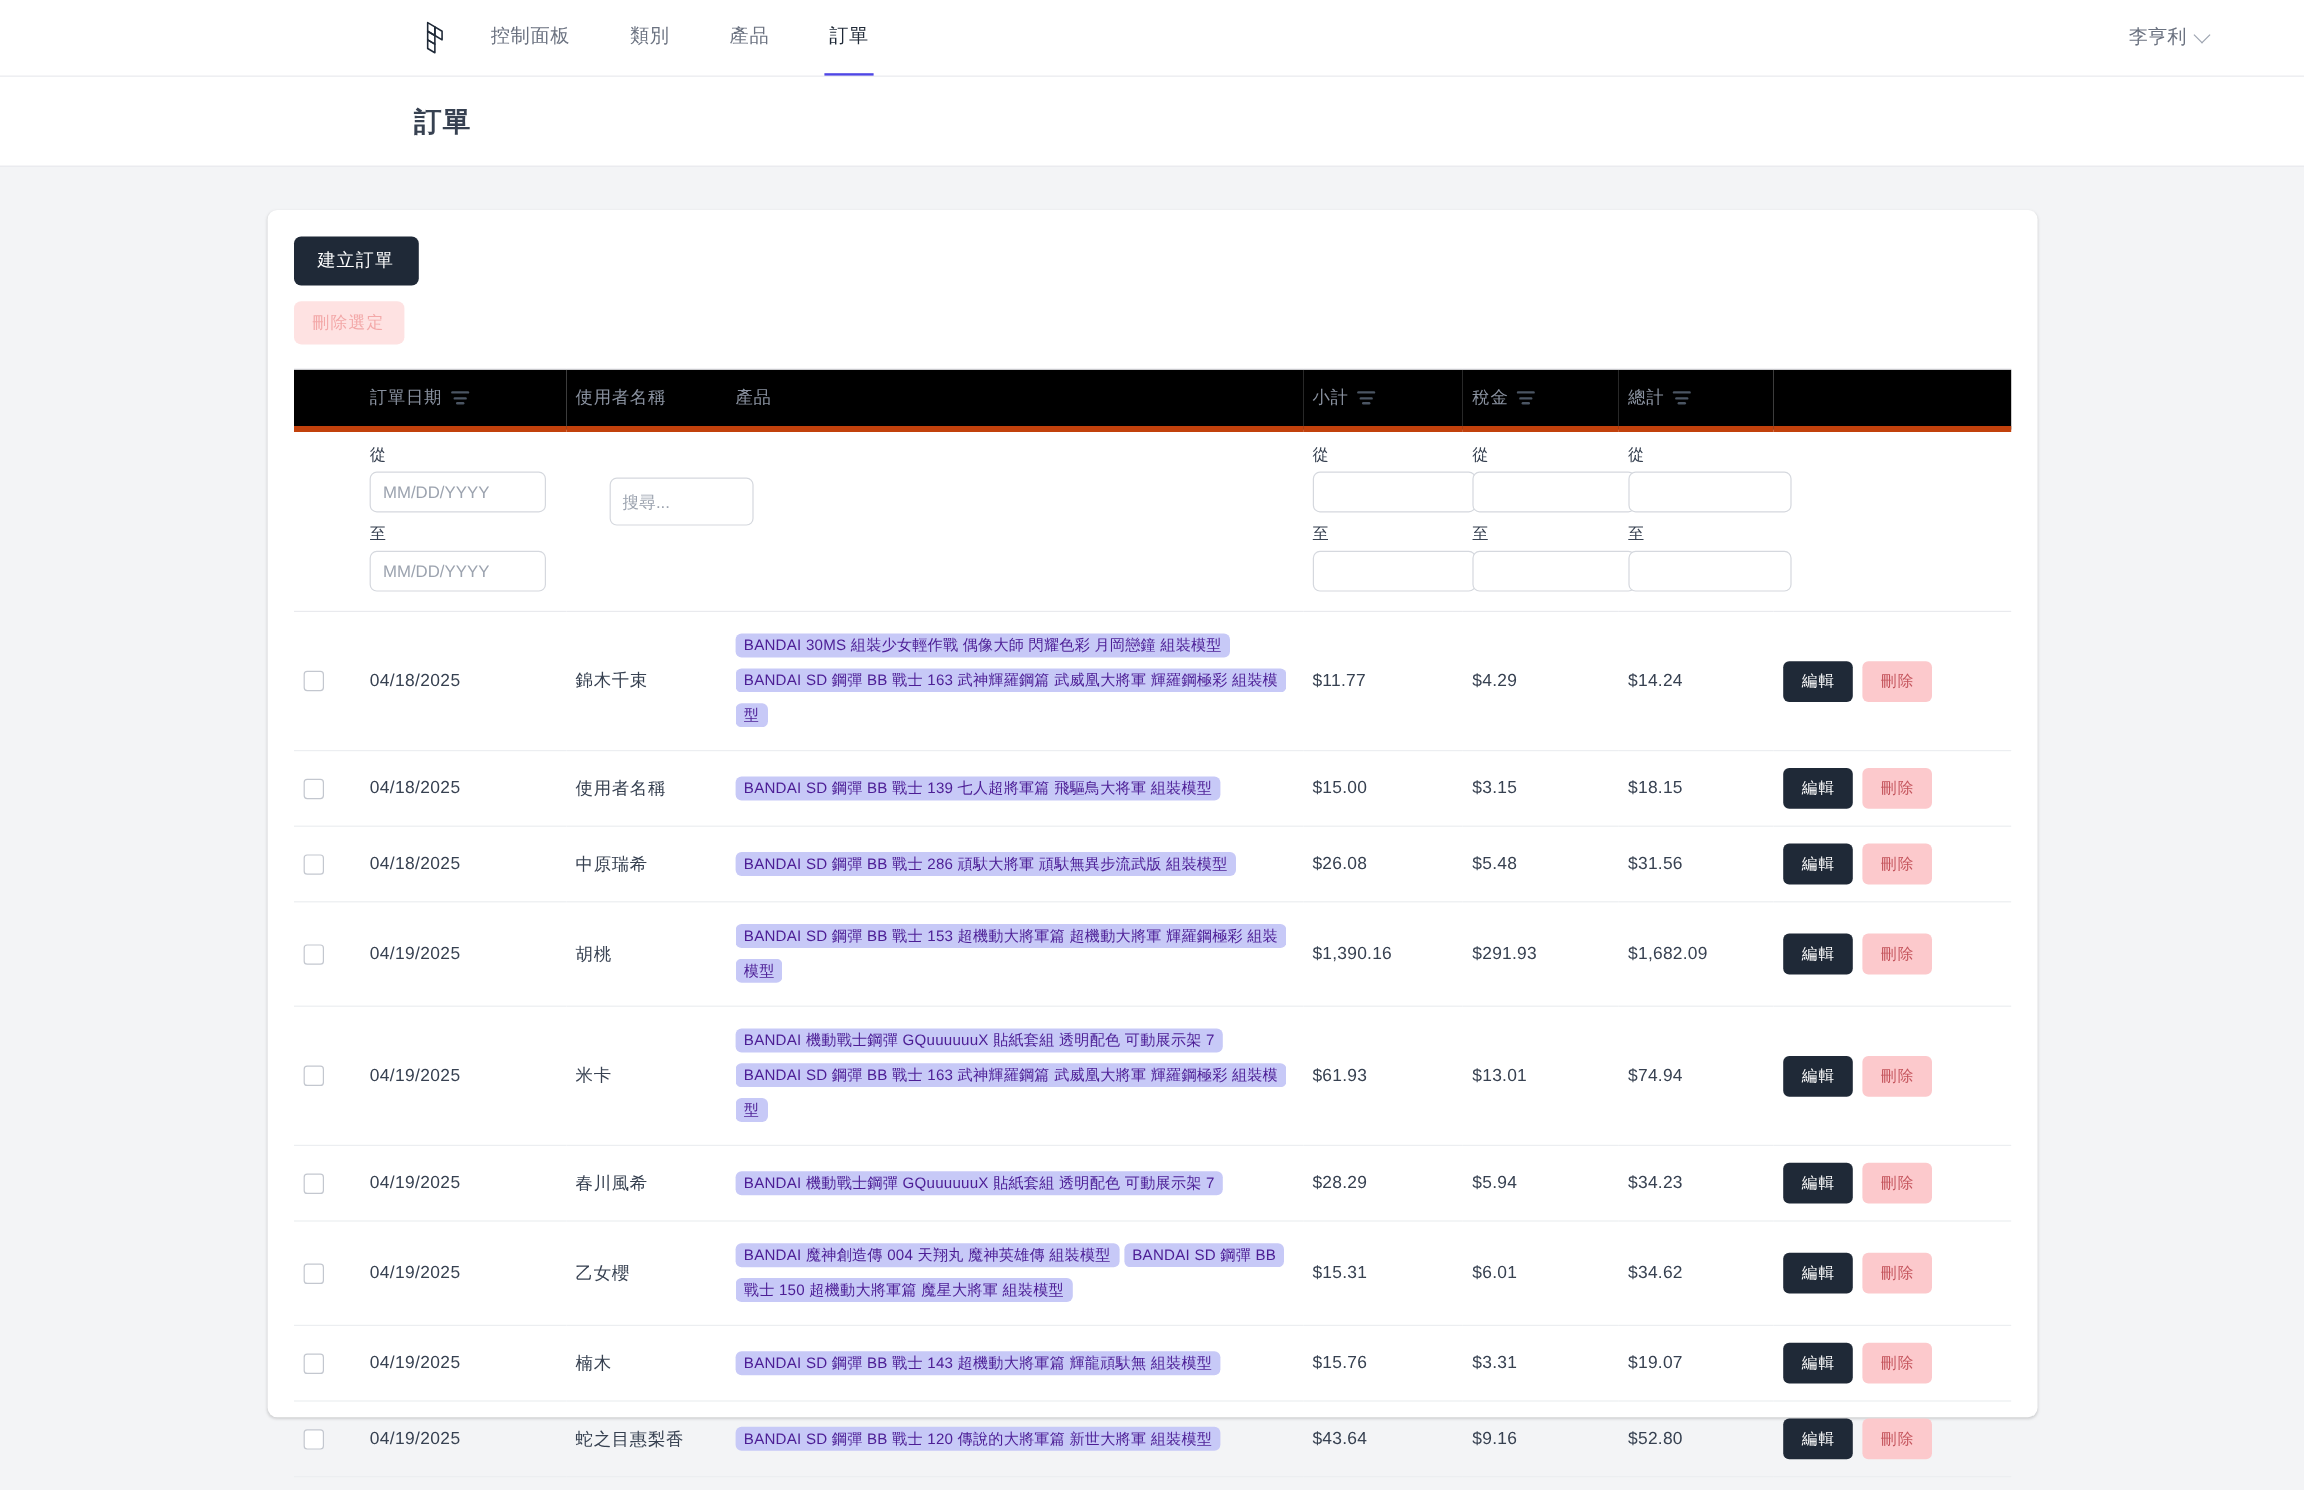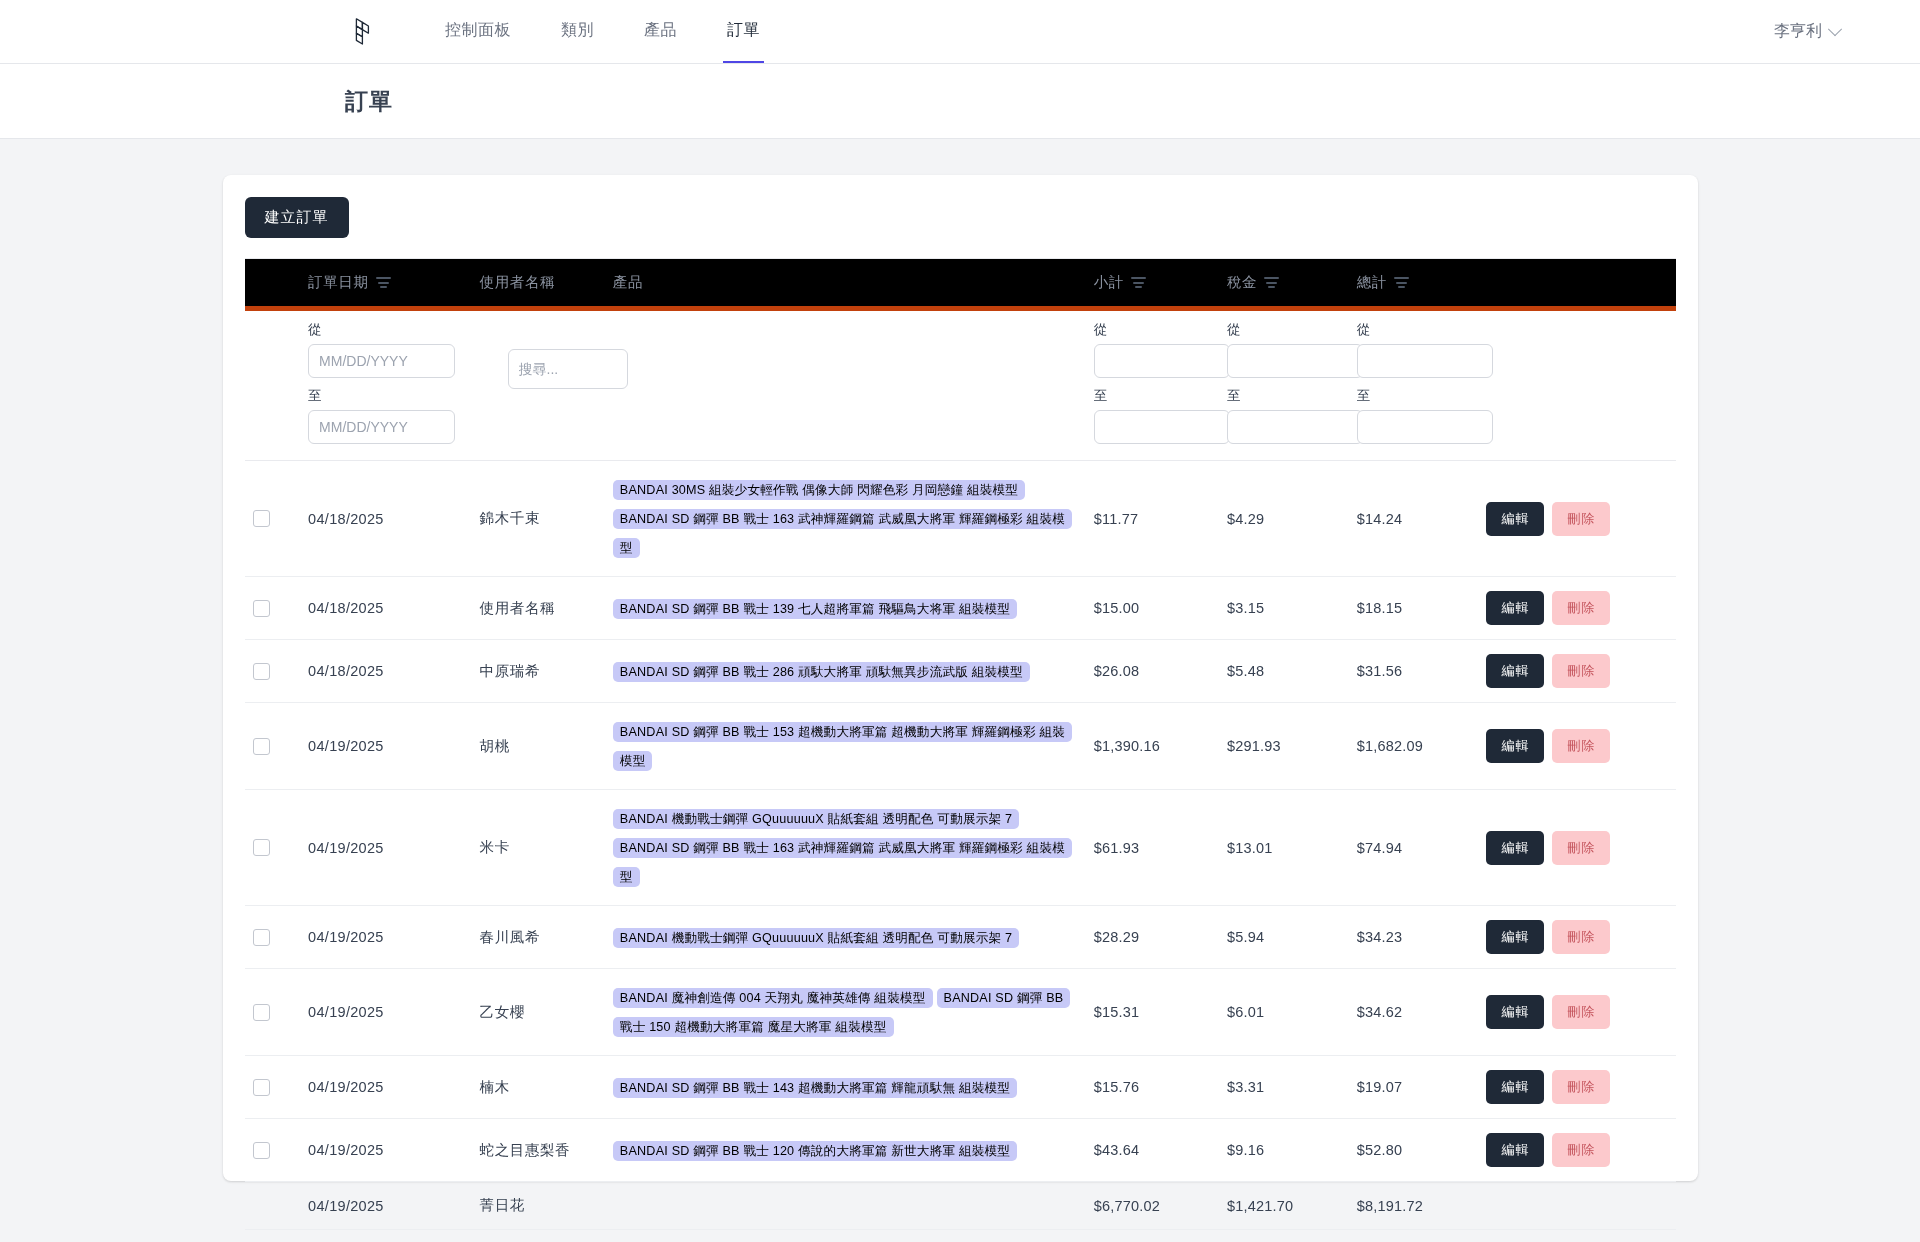--- a/index.html
+++ b/index.html
@@ -15,21 +15,21 @@
   .navbar {
     background: #ffffff;
     border-bottom: 1px solid #e5e7eb;
     height: 64px;
     display: flex; align-items: center;
     padding: 0 40px 0 0;
     flex: 0 0 64px;
   }
   .nav-left { display: flex; align-items: center; padding-left: 345px; height: 100%; }
   .logo { width: 36px; height: 38px; display: flex; align-items: center; justify-content: center; }
-  .nav-links { display: flex; align-items: center; height: 100%; margin-left: 60px; }
+  .nav-links { display: flex; align-items: center; height: 100%; margin-left: 24px; }
   .nav-link {
     font-size: 16px; color: #6b7280; letter-spacing: .5px;
     height: 100%; display: flex; align-items: center;
     padding: 0 4px; margin-right: 42px;
     border-bottom: 2px solid transparent;
     cursor: pointer;
   }
   .nav-link.active { color: #1f2937; border-bottom-color: #4f46e5; font-weight: 400; }
   .nav-right { margin-left: auto; display: flex; align-items: center; padding-right: 40px; }
   .user-menu { display: flex; align-items: center; gap: 8px; font-size: 16px; color: #6b7280; cursor: pointer; }
@@ -94,21 +94,21 @@
   tbody.body tr { border-bottom: 1px solid #eceef1; }
   tbody.body td { padding: 14px 8px; font-size: 14.5px; color: #374151; vertical-align: middle; }
   .cb {
     width: 17px; height: 17px; border: 1px solid #c3c7cf; border-radius: 3px;
     background: #fff; display: block; cursor: pointer;
   }
   .date-cell { letter-spacing: .3px; white-space: nowrap; }
   .user-cell { letter-spacing: .6px; }
   .prod-cell { line-height: 2.0; }
   .tag {
-    background: #c7c9f7; color: #000000; border-radius: 5px;
+    background: #c7c9f7; color: #4c1d95; border-radius: 5px;
     padding: 3px 7px; font-size: 12.6px; letter-spacing: .2px;
     white-space: normal; box-decoration-break: clone;
     -webkit-box-decoration-break: clone;
   }
   .money { white-space: nowrap; letter-spacing: .2px; }
   .actions { display: flex; gap: 8px; align-items: center; }
   .btn-edit {
     background: #1f2937; color: #fff; border: none; border-radius: 5px;
     font-size: 13px; padding: 8px 15px; cursor: pointer; letter-spacing: 1px;
     font-family: Liberation Mono, monospace;
@@ -150,20 +150,23 @@
   </div>
 
   <div class="page-header">
     <div class="page-title">訂單</div>
   </div>
 
   <div class="main">
     <div class="card">
 
       <button class="btn-create">建立訂單</button>
+      <div>
+        <button class="btn-del-selected">刪除選定</button>
+      </div>
 
       <table>
         <colgroup>
           <col style="width:48px">
             <col style="width:148px">
             <col style="width:115px">
           <col style="width:415px">
             <col style="width:115px">
             <col style="width:112px">
           <col style="width:112px">

